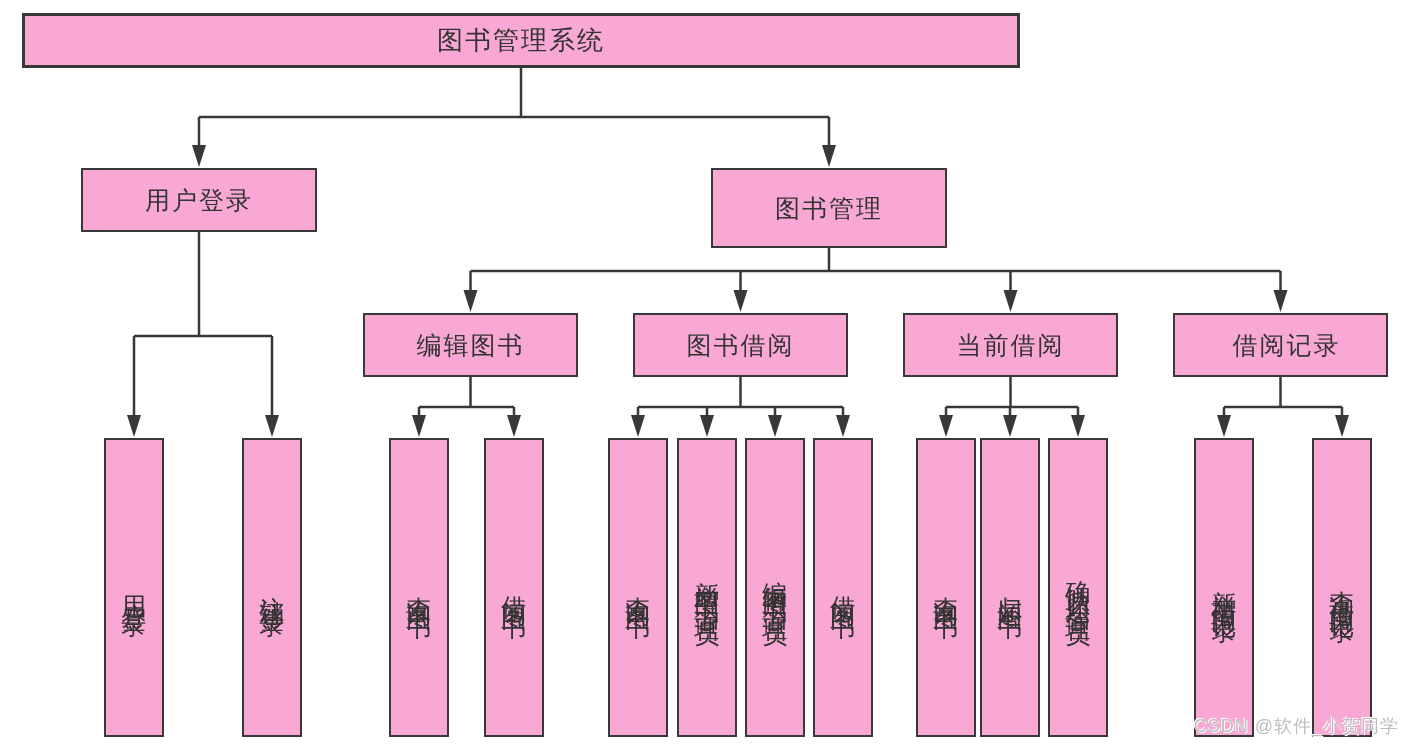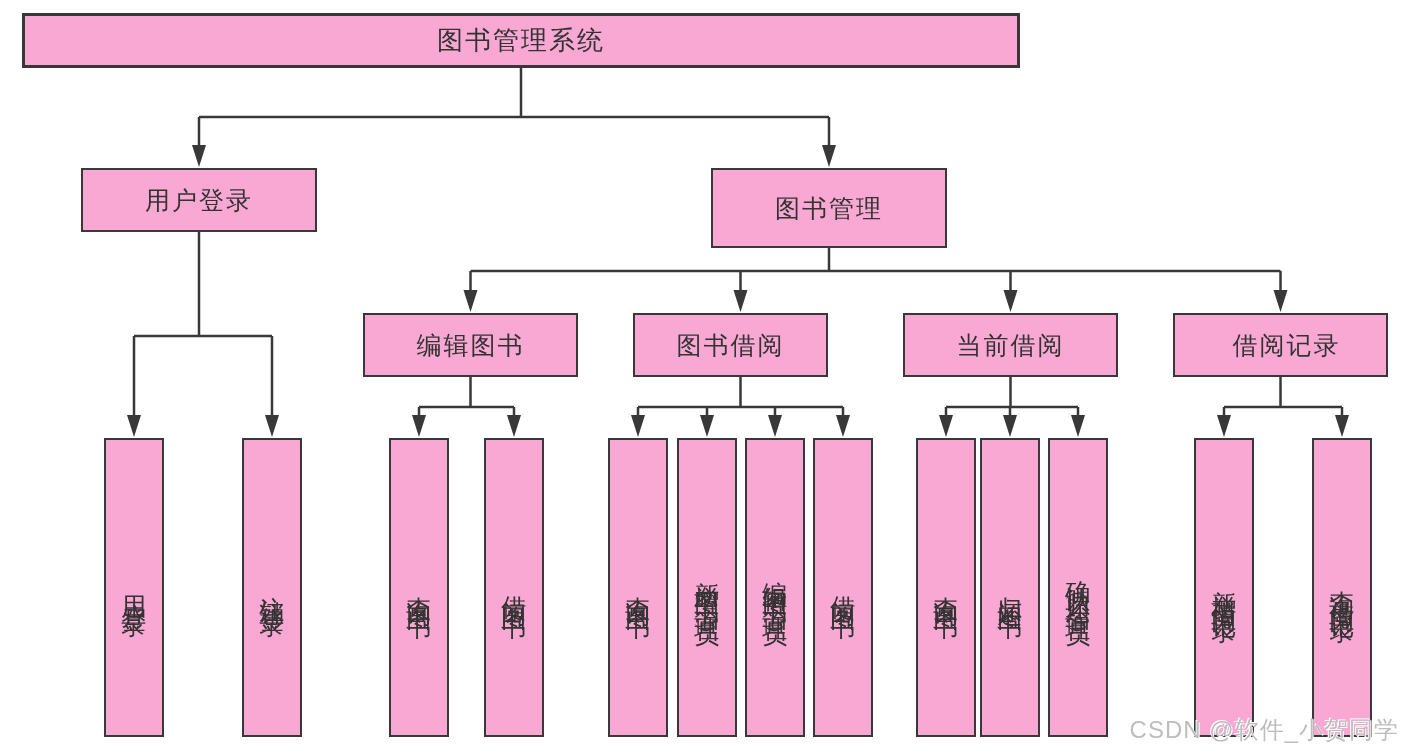--- a/index.html
+++ b/index.html
@@ -40,21 +40,21 @@
     text-orientation: mixed;
     font-size: 25px;
     letter-spacing: 6px;
     line-height: 1.05;
     padding: 6px 0;
   }
   .watermark {
     position: absolute;
     right: 6px;
     top: 714px;
-    font-size: 24px;
+    font-size: 18px;
     letter-spacing: 1px;
     color: #bdbdbd;
     text-shadow: 1px 1px 0 #ffffff, -1px -1px 0 #ffffff;
     z-index: 2;
     white-space: nowrap;
     margin-left: 48px;
   }
 </style>
 </head>
 <body>
@@ -82,21 +82,21 @@
              M1078 437 L1071 415 L1085 415 Z
              M1224 437 L1217 415 L1231 415 Z  M1342 437 L1335 415 L1349 415 Z" fill="#383838" stroke="none"></path>
   </svg>
 
   <div class="node root" style="left:22px; top:13px; width:998px; height:55px;">图书管理系统</div>
 
   <div class="node" style="left:81px; top:168px; width:236px; height:64px;">用户登录</div>
   <div class="node" style="left:711px; top:168px; width:236px; height:80px;">图书管理</div>
 
   <div class="node" style="left:363px; top:313px; width:215px; height:64px;">编辑图书</div>
-  <div class="node" style="left:633px; top:313px; width:195px; height:64px;font-family:Liberation Mono, monospace;">图书借阅</div>
+  <div class="node" style="left:633px; top:313px; width:215px; height:64px;font-family:Liberation Mono, monospace;">图书借阅</div>
   <div class="node" style="left:903px; top:313px; width:215px; height:64px;text-align:center;">当前借阅</div>
   <div class="node" style="left:1173px; top:313px; width:215px; height:64px;padding-left:12px;">借阅记录</div>
 
   <div class="node leaf" style="left:104px; top:438px; width:60px; height:299px;">用户登录</div>
   <div class="node leaf" style="left:242px; top:438px; width:60px; height:299px;">注销登录</div>
 
   <div class="node leaf" style="left:389px; top:438px; width:60px; height:299px;">查询图书</div>
   <div class="node leaf" style="left:484px; top:438px; width:60px; height:299px;">借阅图书</div>
 
   <div class="node leaf" style="left:608px; top:438px; width:60px; height:299px;">查询图书</div>

